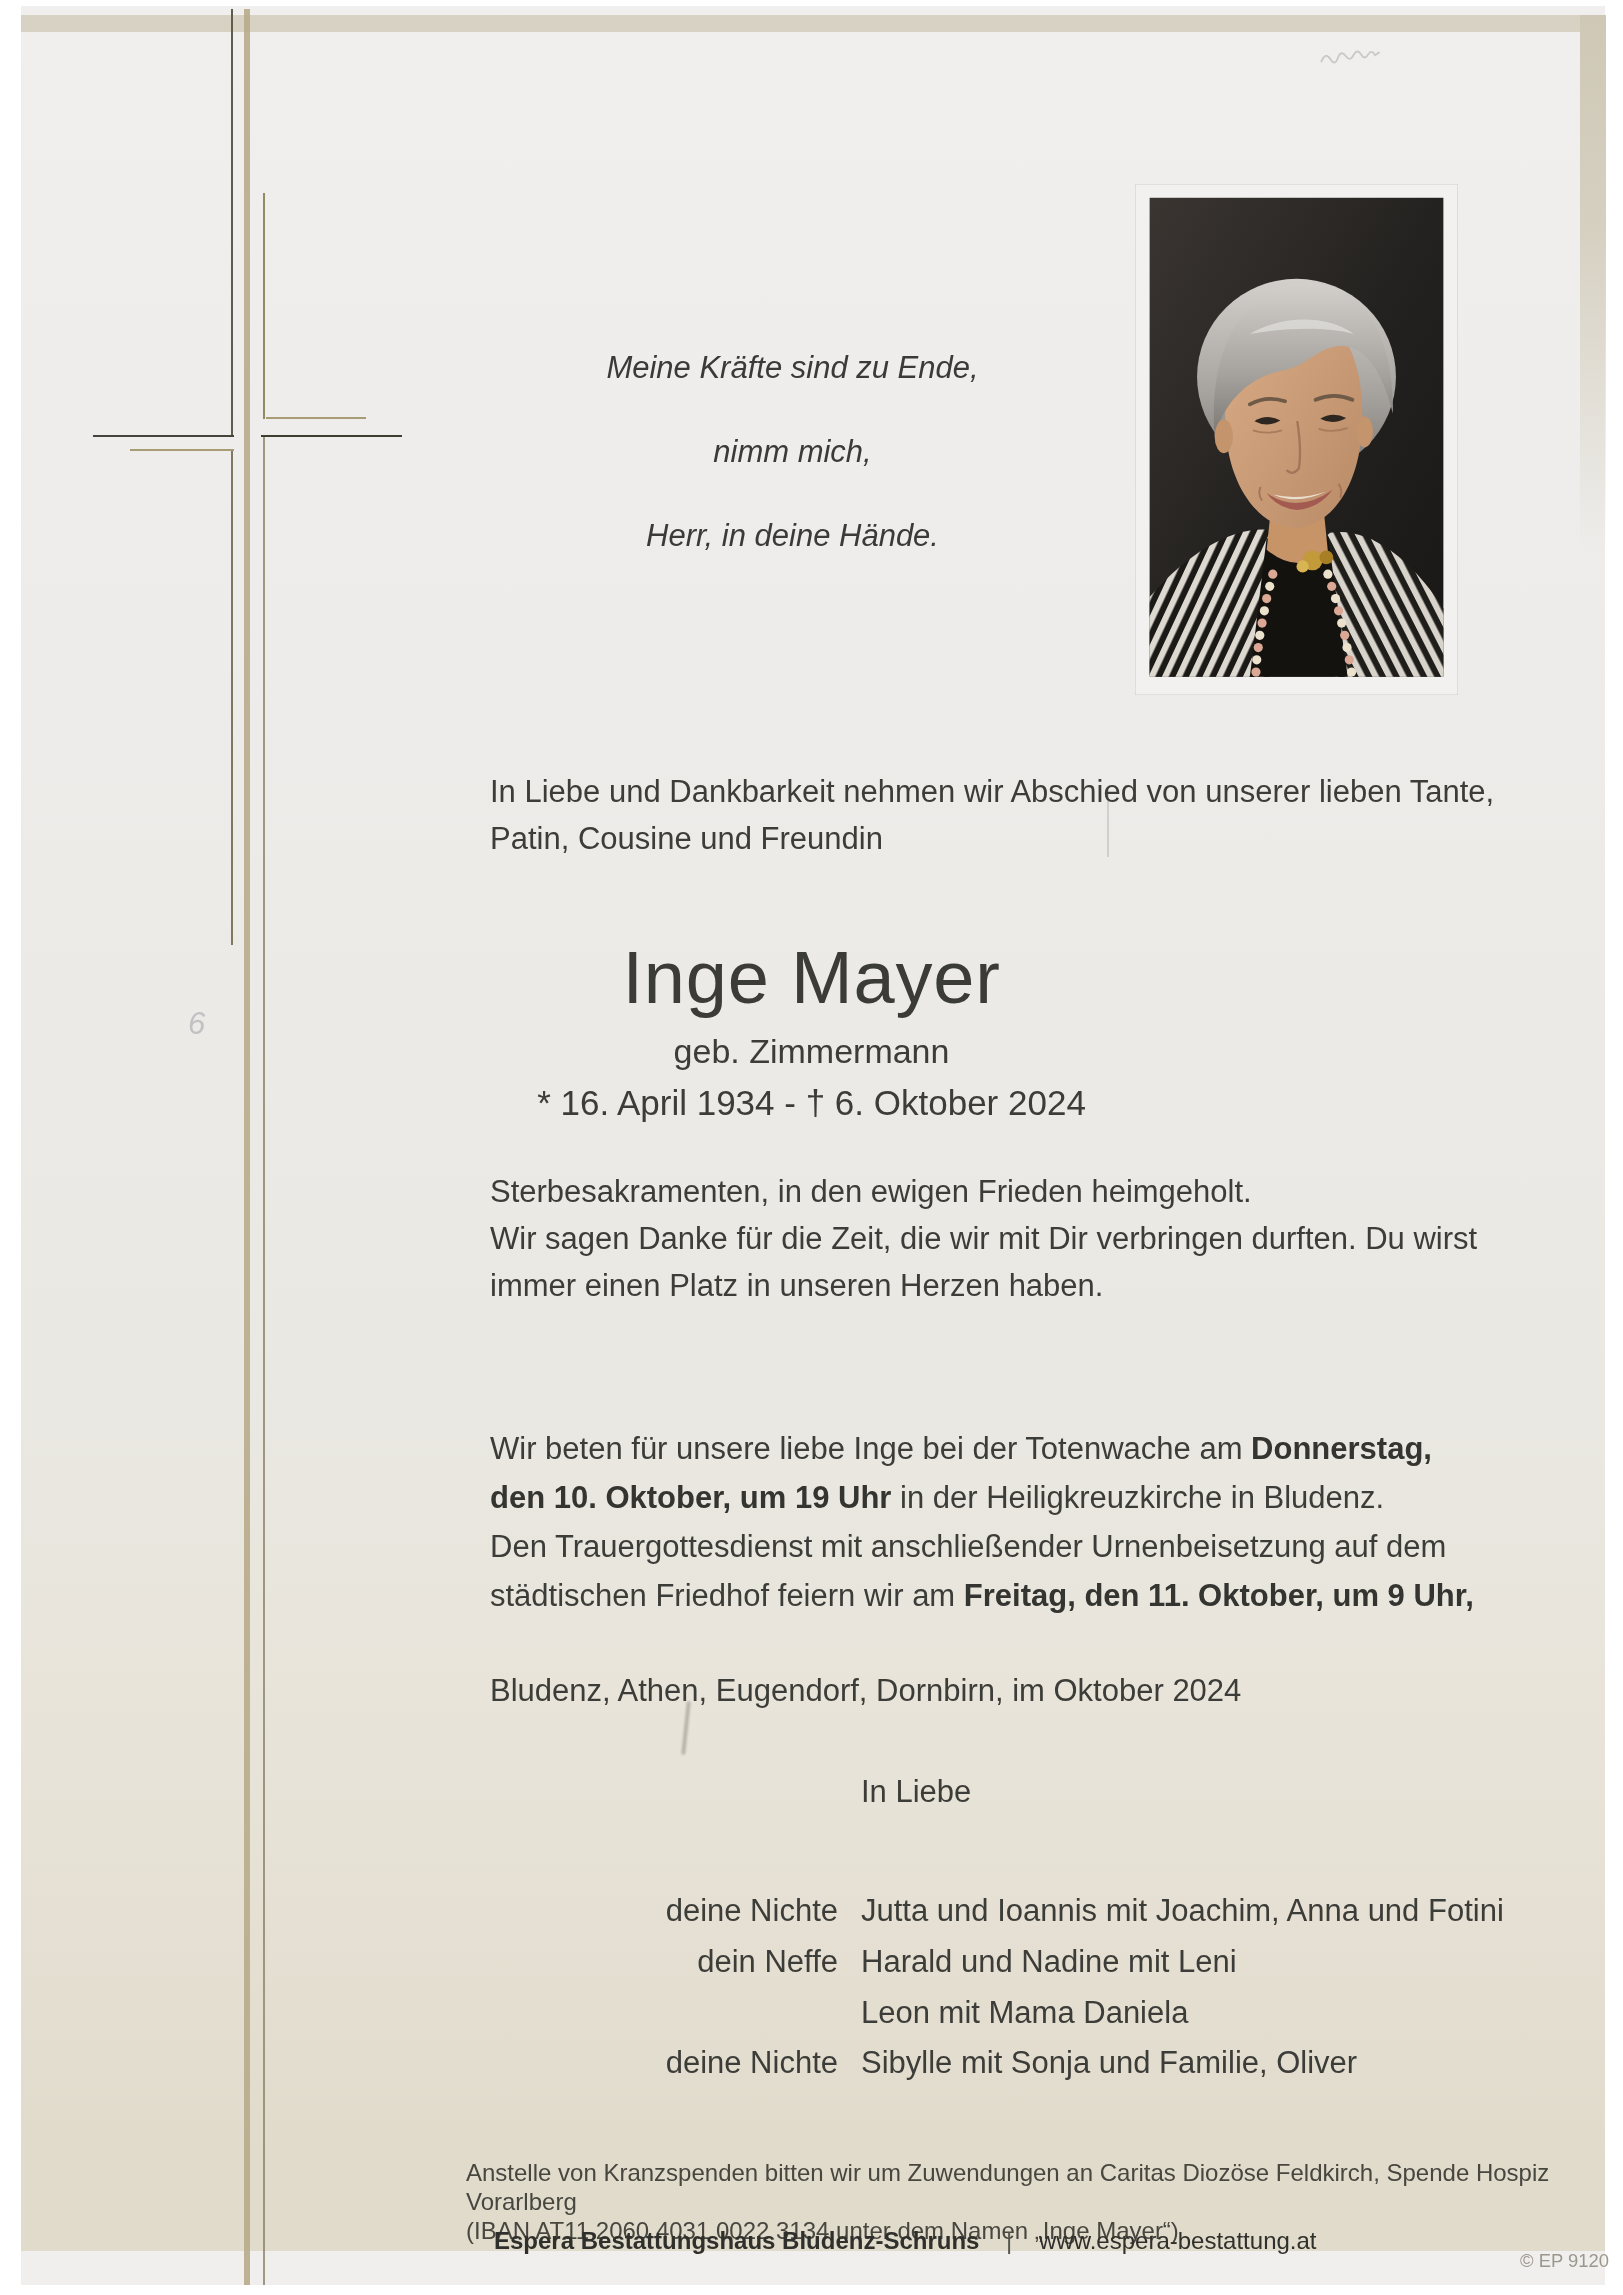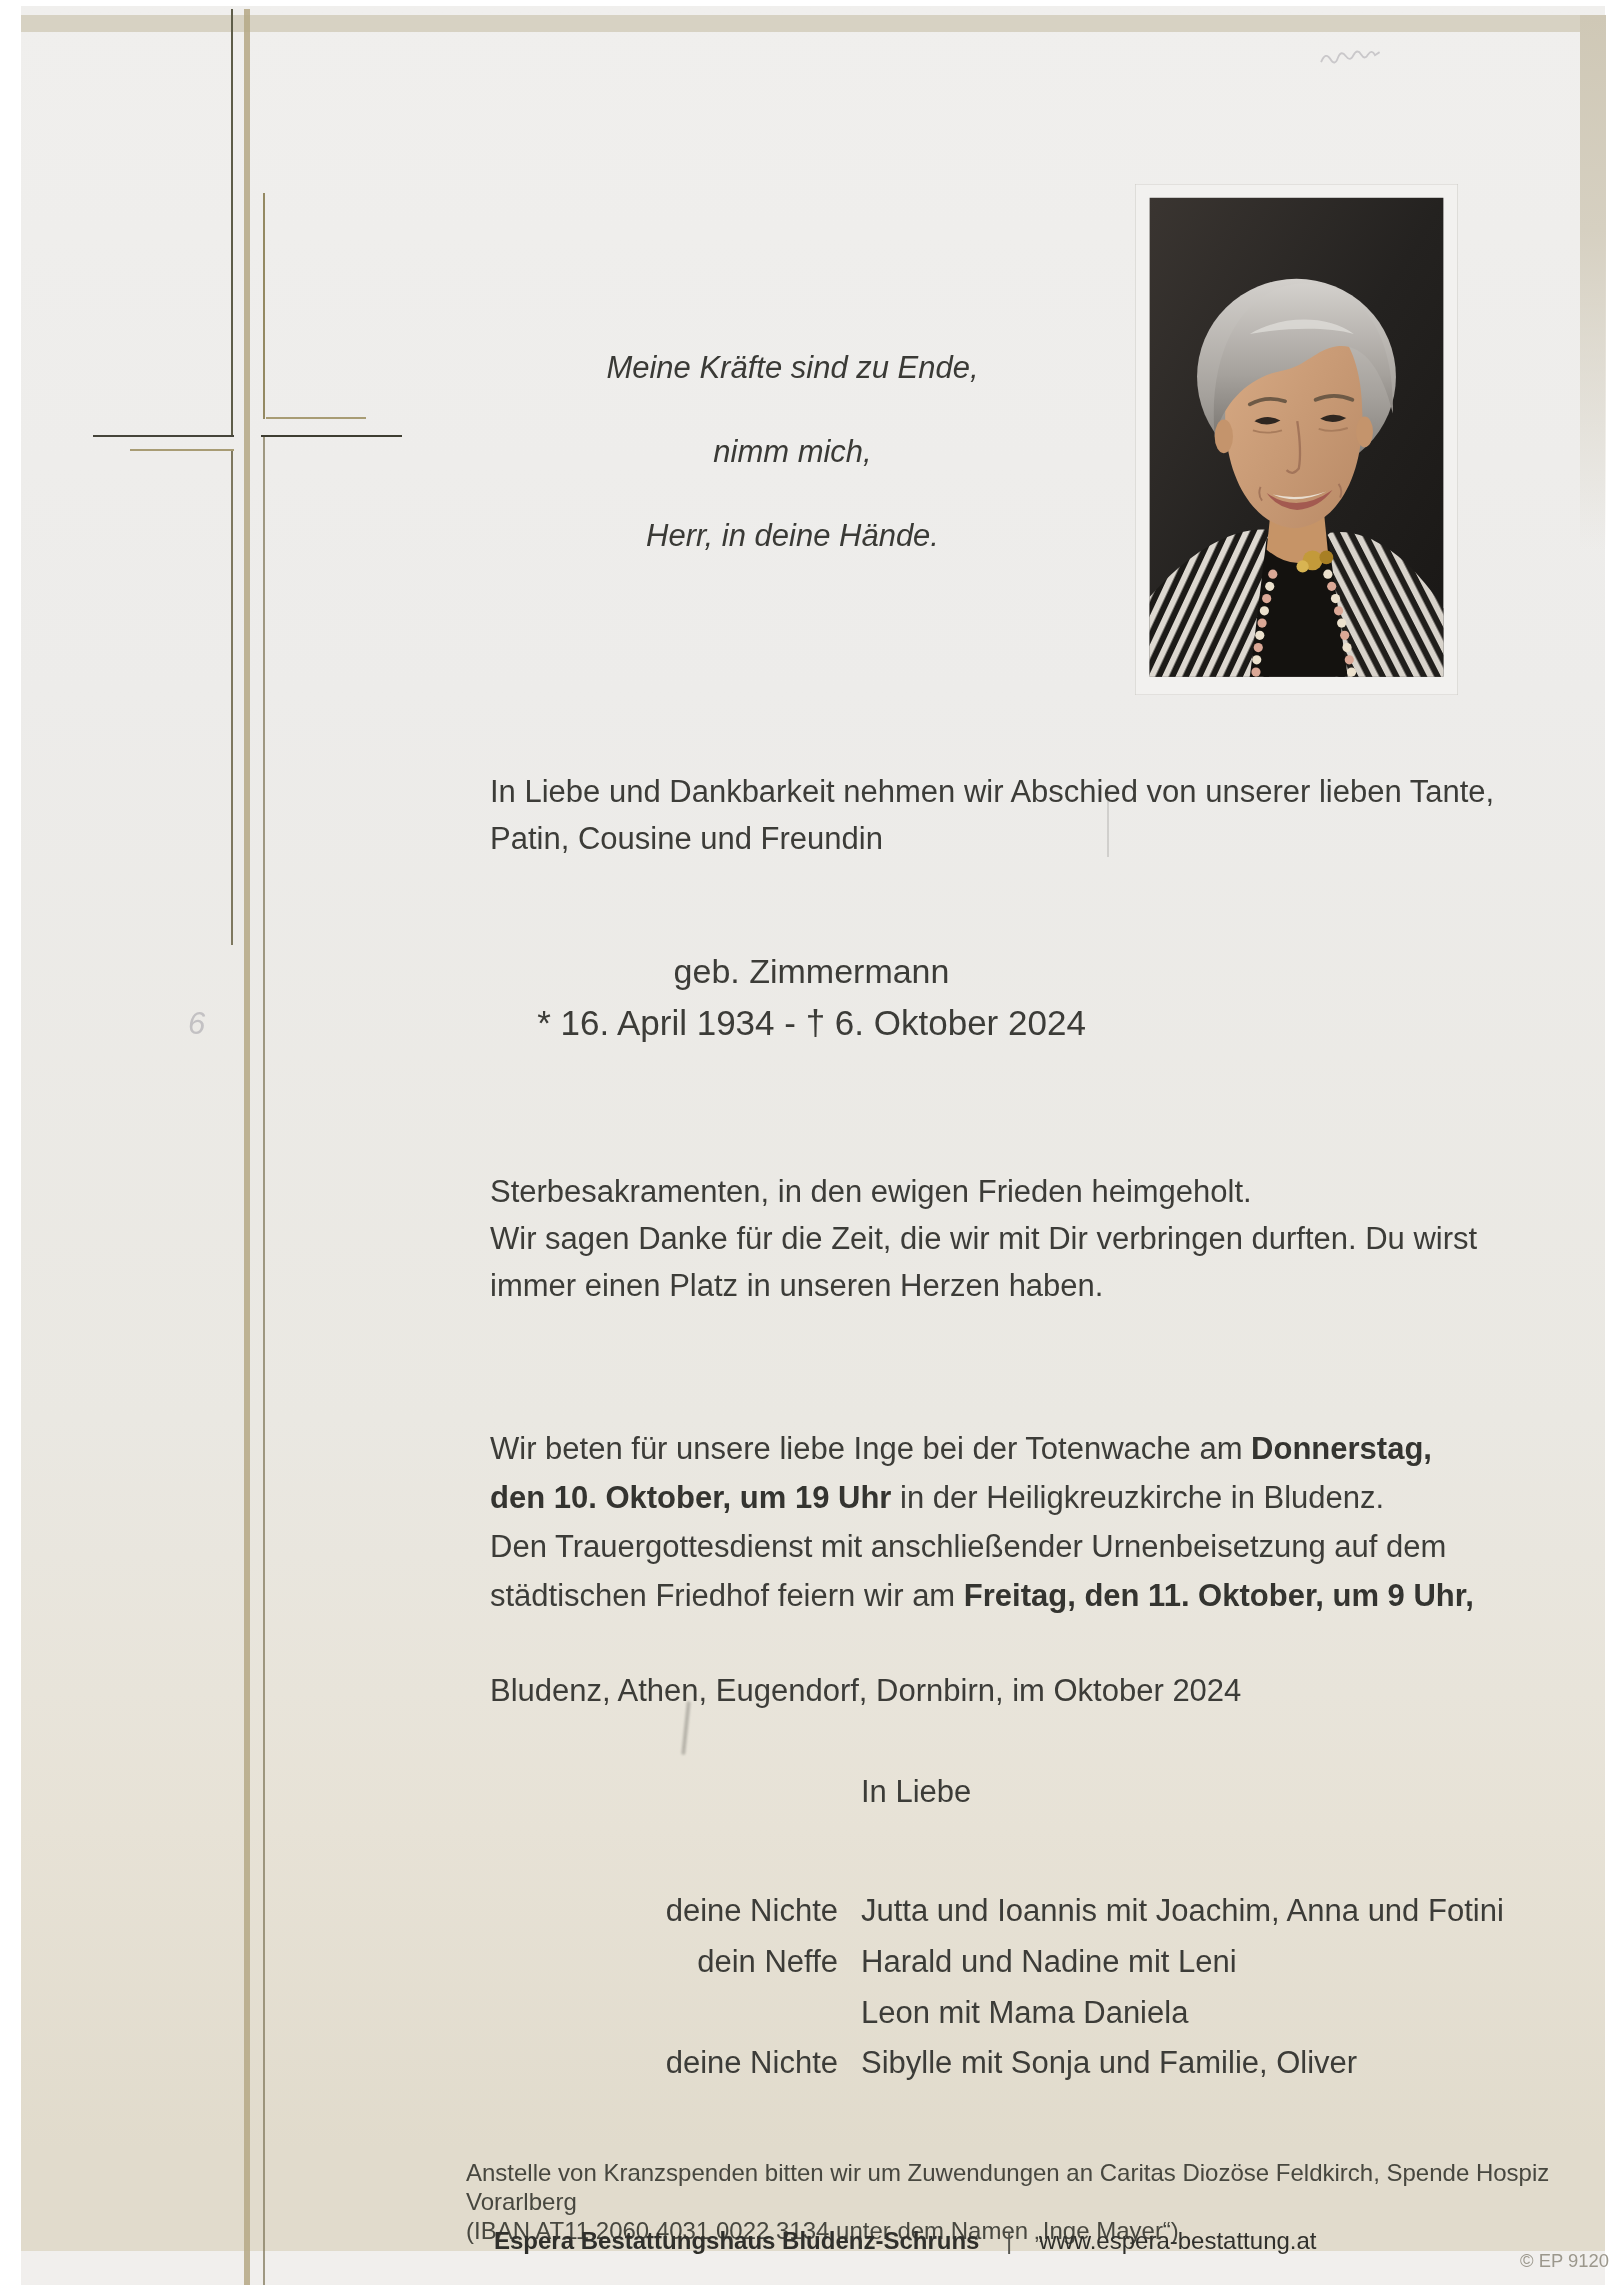--- a/index.html
+++ b/index.html
@@ -185,20 +185,21 @@
     <div>nimm mich,</div>
     <div>Herr, in deine Hände.</div>
   </div>
 
   <div class="intro">
     <div>In Liebe und Dankbarkeit nehmen wir Abschied von unserer lieben Tante,</div>
     <div>Patin, Cousine und Freundin</div>
   </div>
 
   <div class="nameblock">
+    <div class="deceased-name">Inge Mayer</div>
     <div class="maiden">geb. Zimmermann</div>
     <div class="dates">* 16. April 1934 - † 6. Oktober 2024</div>
   </div>
 
   <div class="para p1">
     <div>Sterbesakramenten, in den ewigen Frieden heimgeholt.</div>
     <div>Wir sagen Danke für die Zeit, die wir mit Dir verbringen durften. Du wirst</div>
     <div>immer einen Platz in unseren Herzen haben.</div>
   </div>
 

